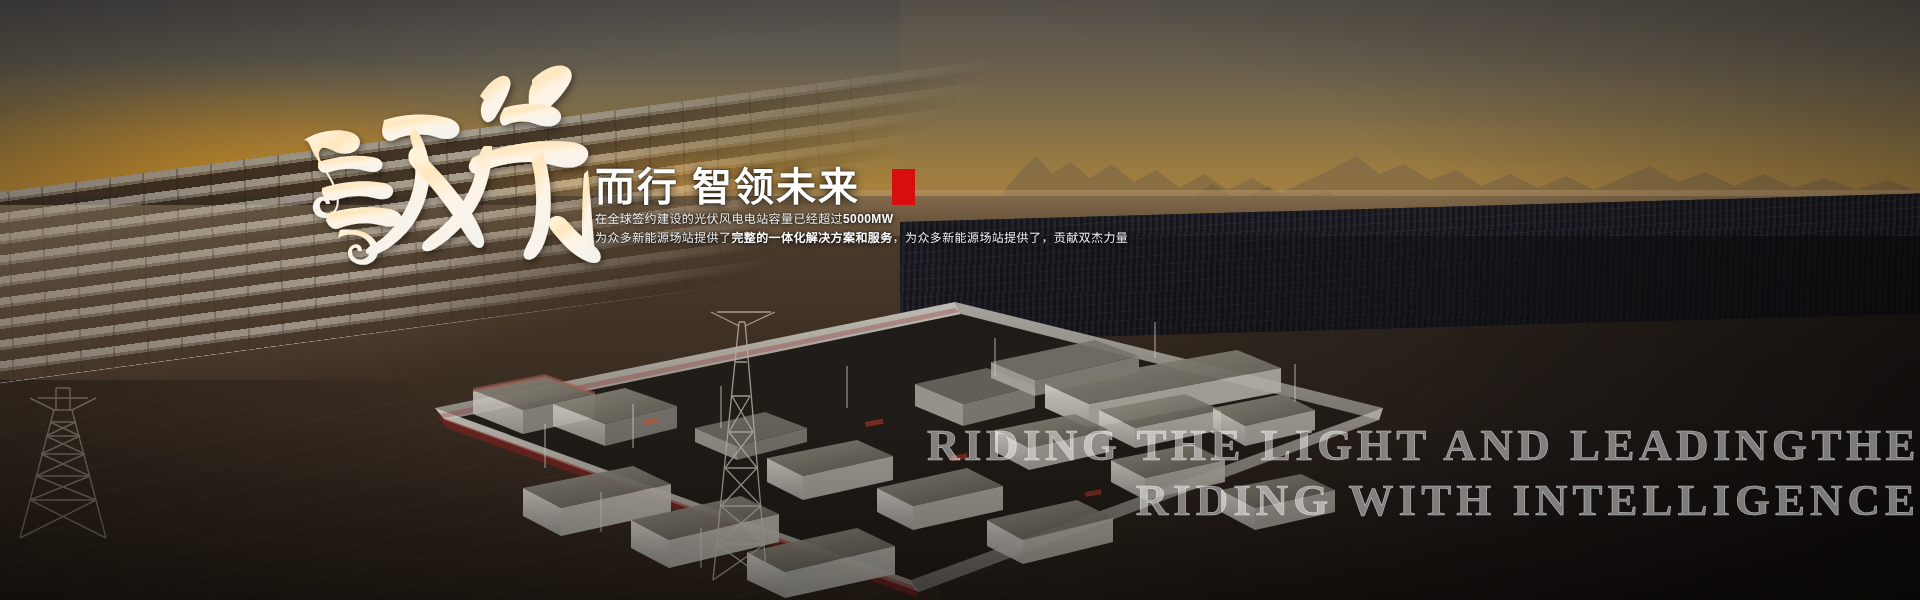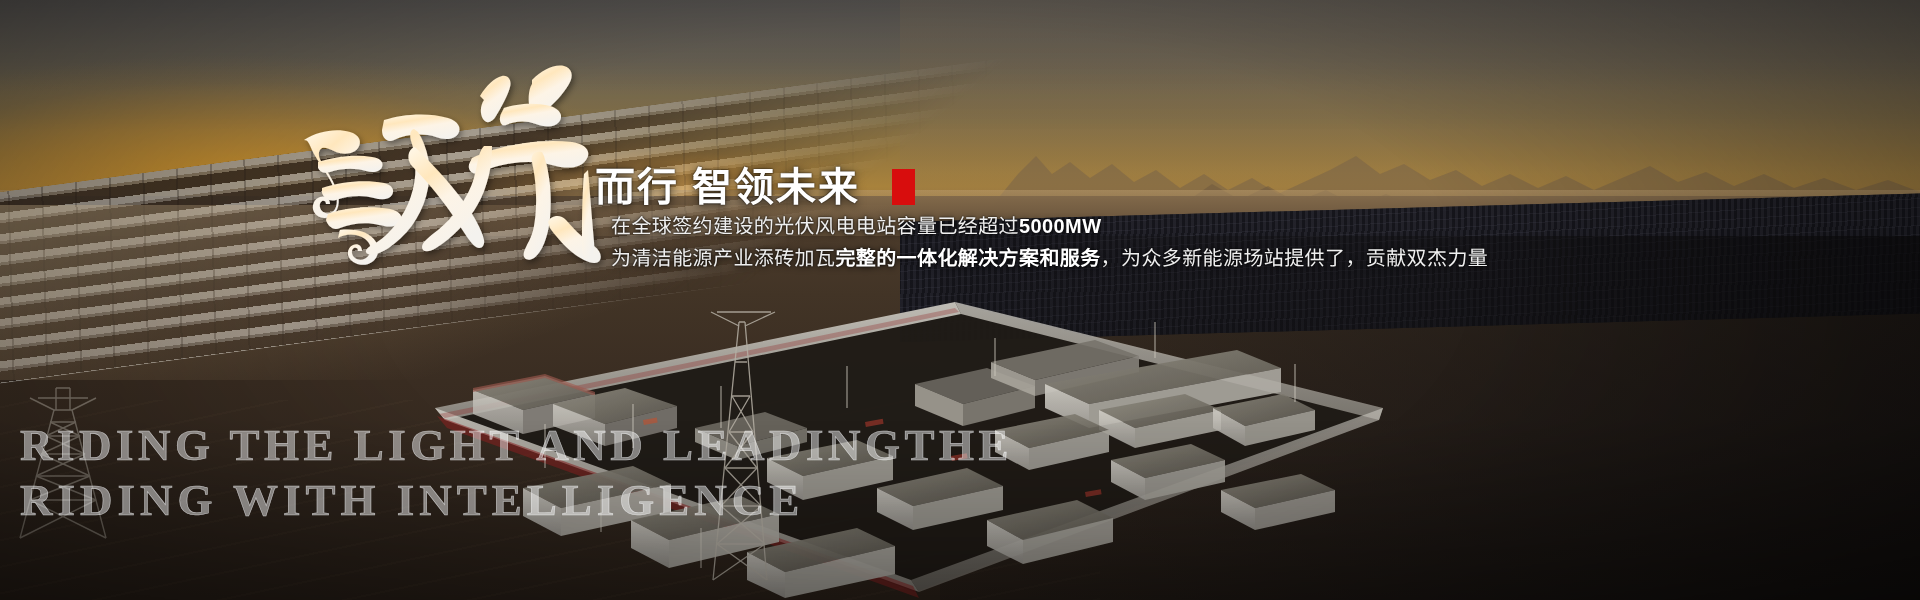--- a/index.html
+++ b/index.html
@@ -199,36 +199,34 @@
   .headline-accent {
     display:inline-block;
     width:23px; height:36px;
     background:#d80d0d;
     margin-left:18px;
     flex:0 0 auto;
   }
 
   .subline {
     color:#efefef;
-    font-size:20px; font-weight:400;
+    font-size:12px; font-weight:400;
     letter-spacing:.4px;
     line-height:1.62;
     white-space:nowrap;
     text-shadow:0 1px 6px rgba(0,0,0,.85), 0 0 2px rgba(0,0,0,.9);
-    margin-left:16px;
   }
   .subline:first-of-type { margin-top:14px; }
   .subline b { font-weight:700; color:#ffffff; }
 
   
   .en-wrap {
     position:absolute; left:0; top:418px; width:1920px;
-    text-align:left;
+    text-align:right;
     pointer-events:none;
-    padding-left:20px;
   }
   .en-line {
     font-family:"Liberation Serif", "DejaVu Serif", serif;
     font-weight:700;
     font-size:45px;
     letter-spacing:4.5px;
     line-height:1.22;
     color:rgba(228,230,232,0.50);
     -webkit-text-stroke:0.6px rgba(244,246,248,0.62);
     text-shadow:0 2px 9px rgba(0,0,0,0.55);
@@ -525,21 +523,21 @@
     <div class="headline">
       <span>而行  智领未来</span>
       <span class="headline-accent"></span>
     </div>
 
     <div class="subline">
       <span>在全球签约建设的光伏风电电站容量已经超过</span><b>5000MW</b>
     </div>
 
     <div class="subline">
-      <span>为清洁能源产业添砖加瓦</span><b>完整的一体化解决方案和服务</b><span>，为众多新能源场站提供了，贡献双杰力量</span>
+      <span>为众多新能源场站提供了</span><b>完整的一体化解决方案和服务</b><span>，为众多新能源场站提供了，贡献双杰力量</span>
     </div>
   </div>
 
   <div class="en-wrap">
     <div class="en-line l1">RIDING THE LIGHT AND LEADINGTHE</div>
     <div class="en-line l2">RIDING WITH INTELLIGENCE</div>
   </div>
 
 </div>
 

